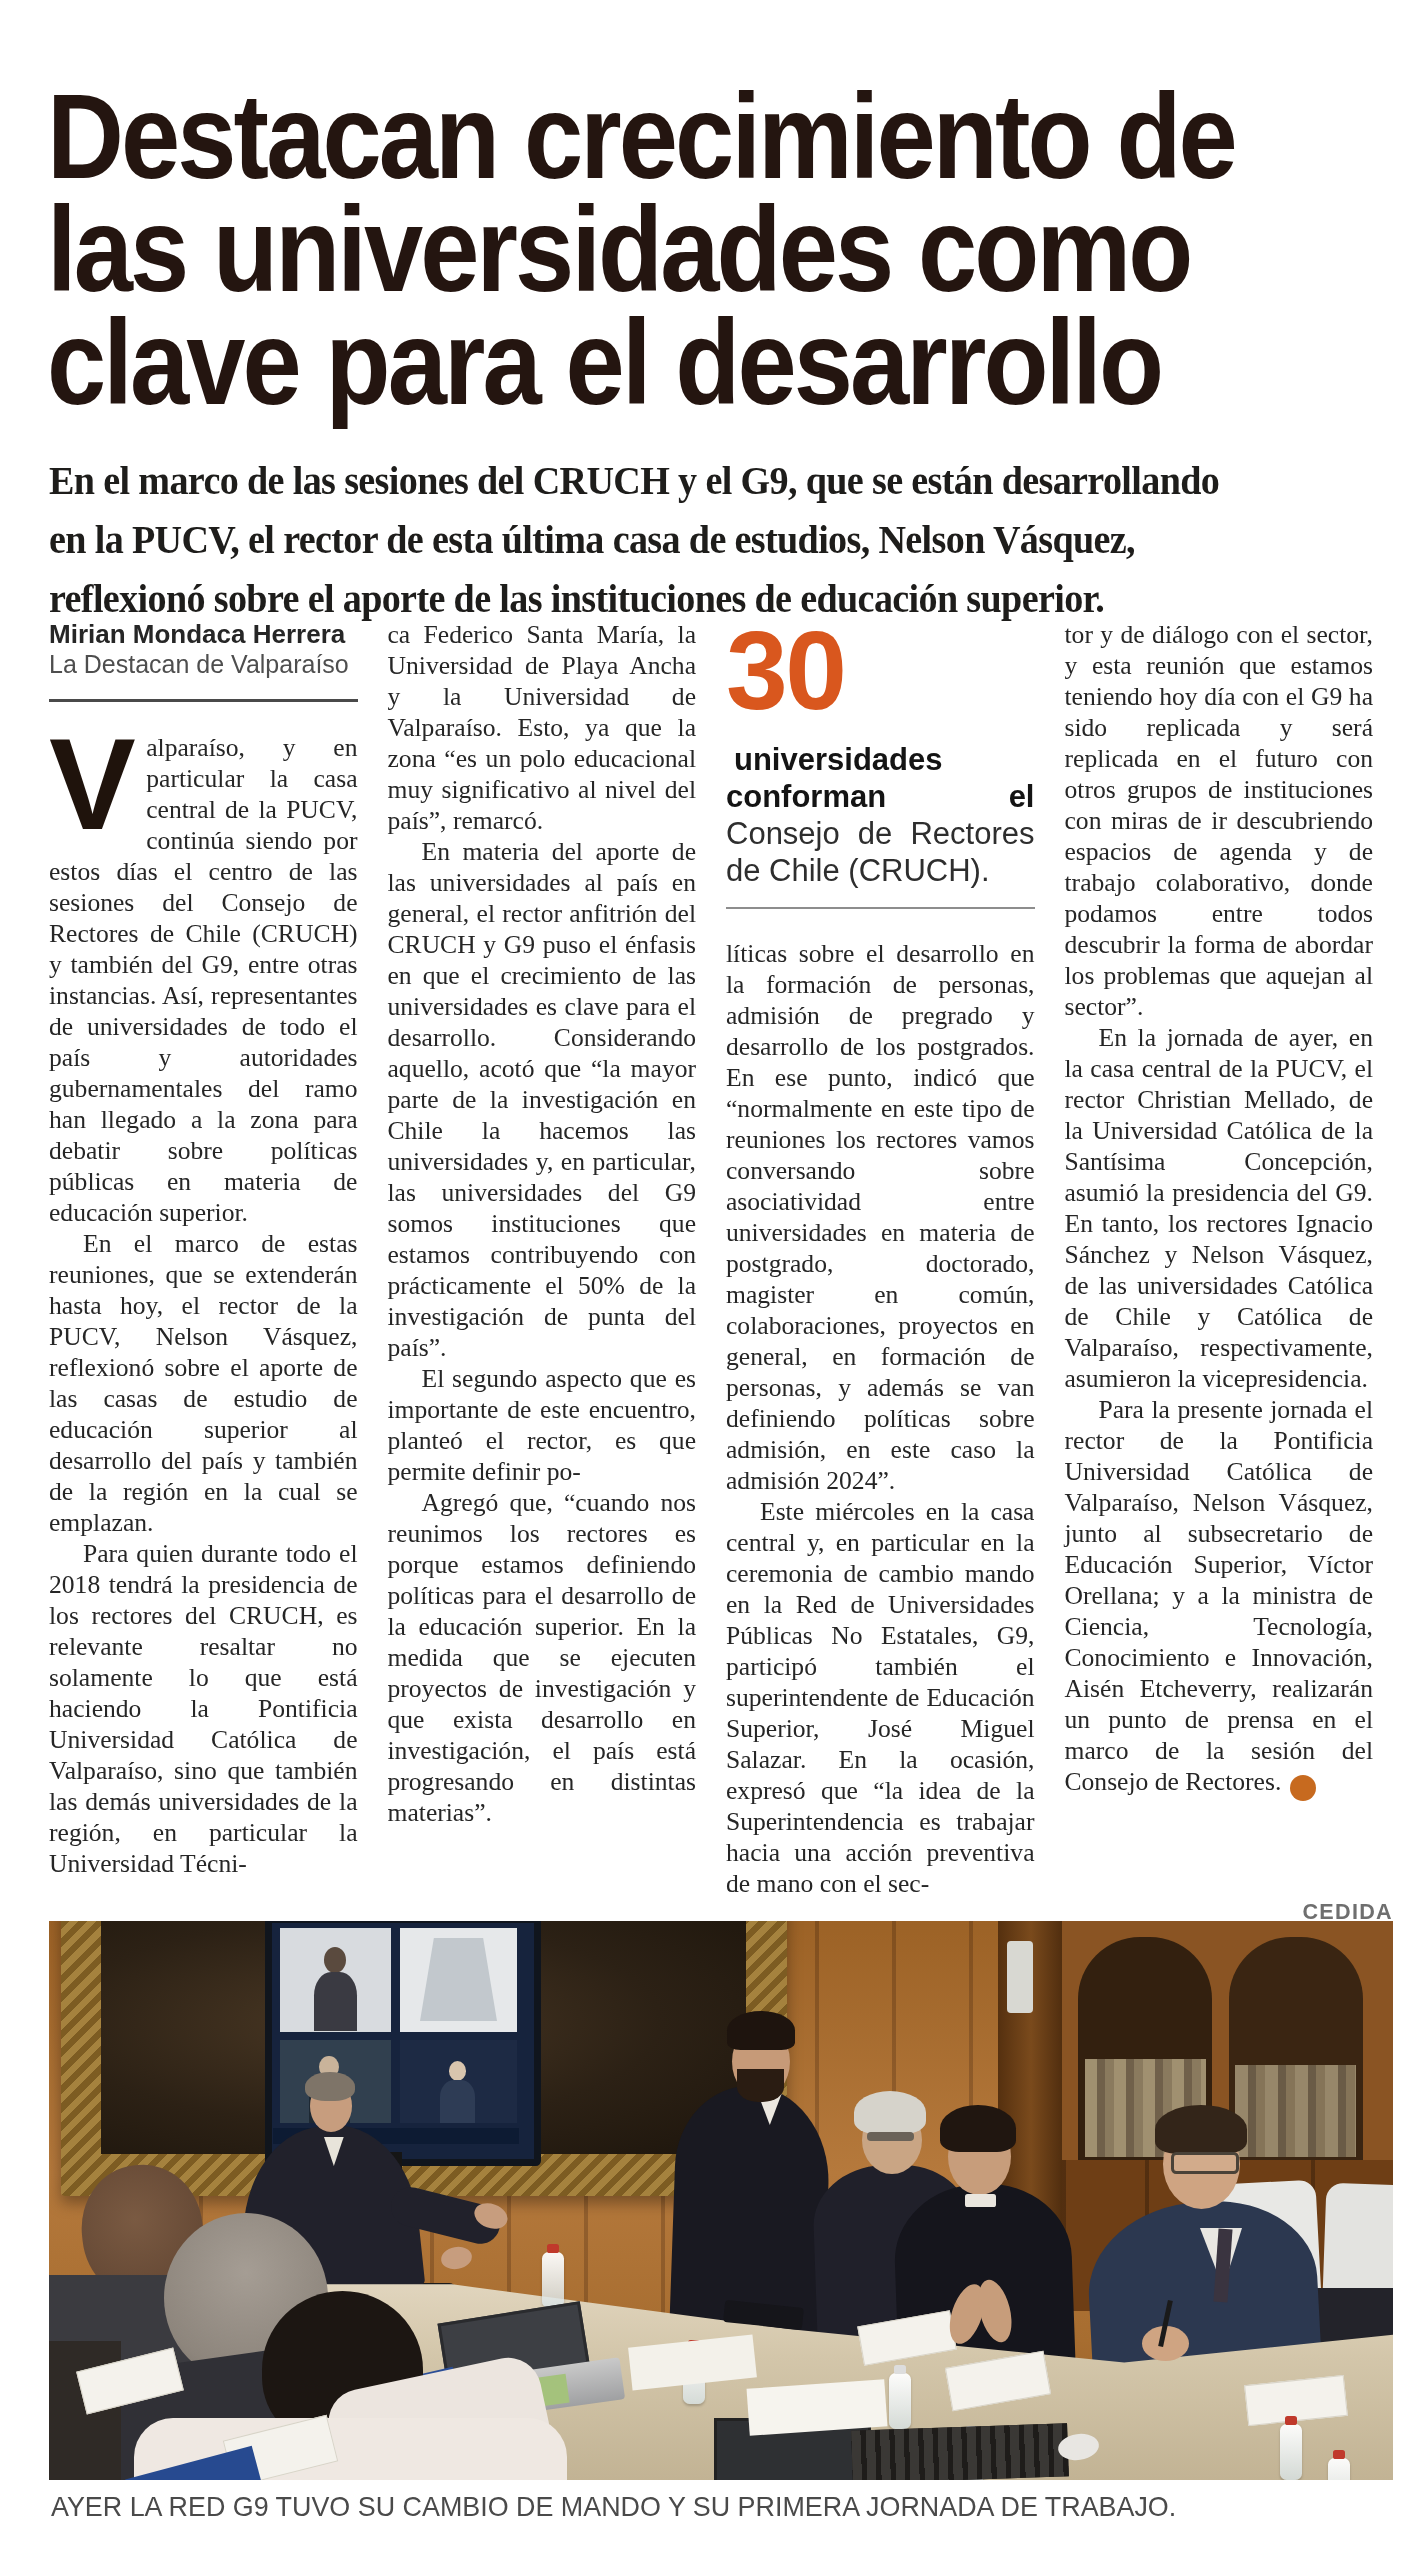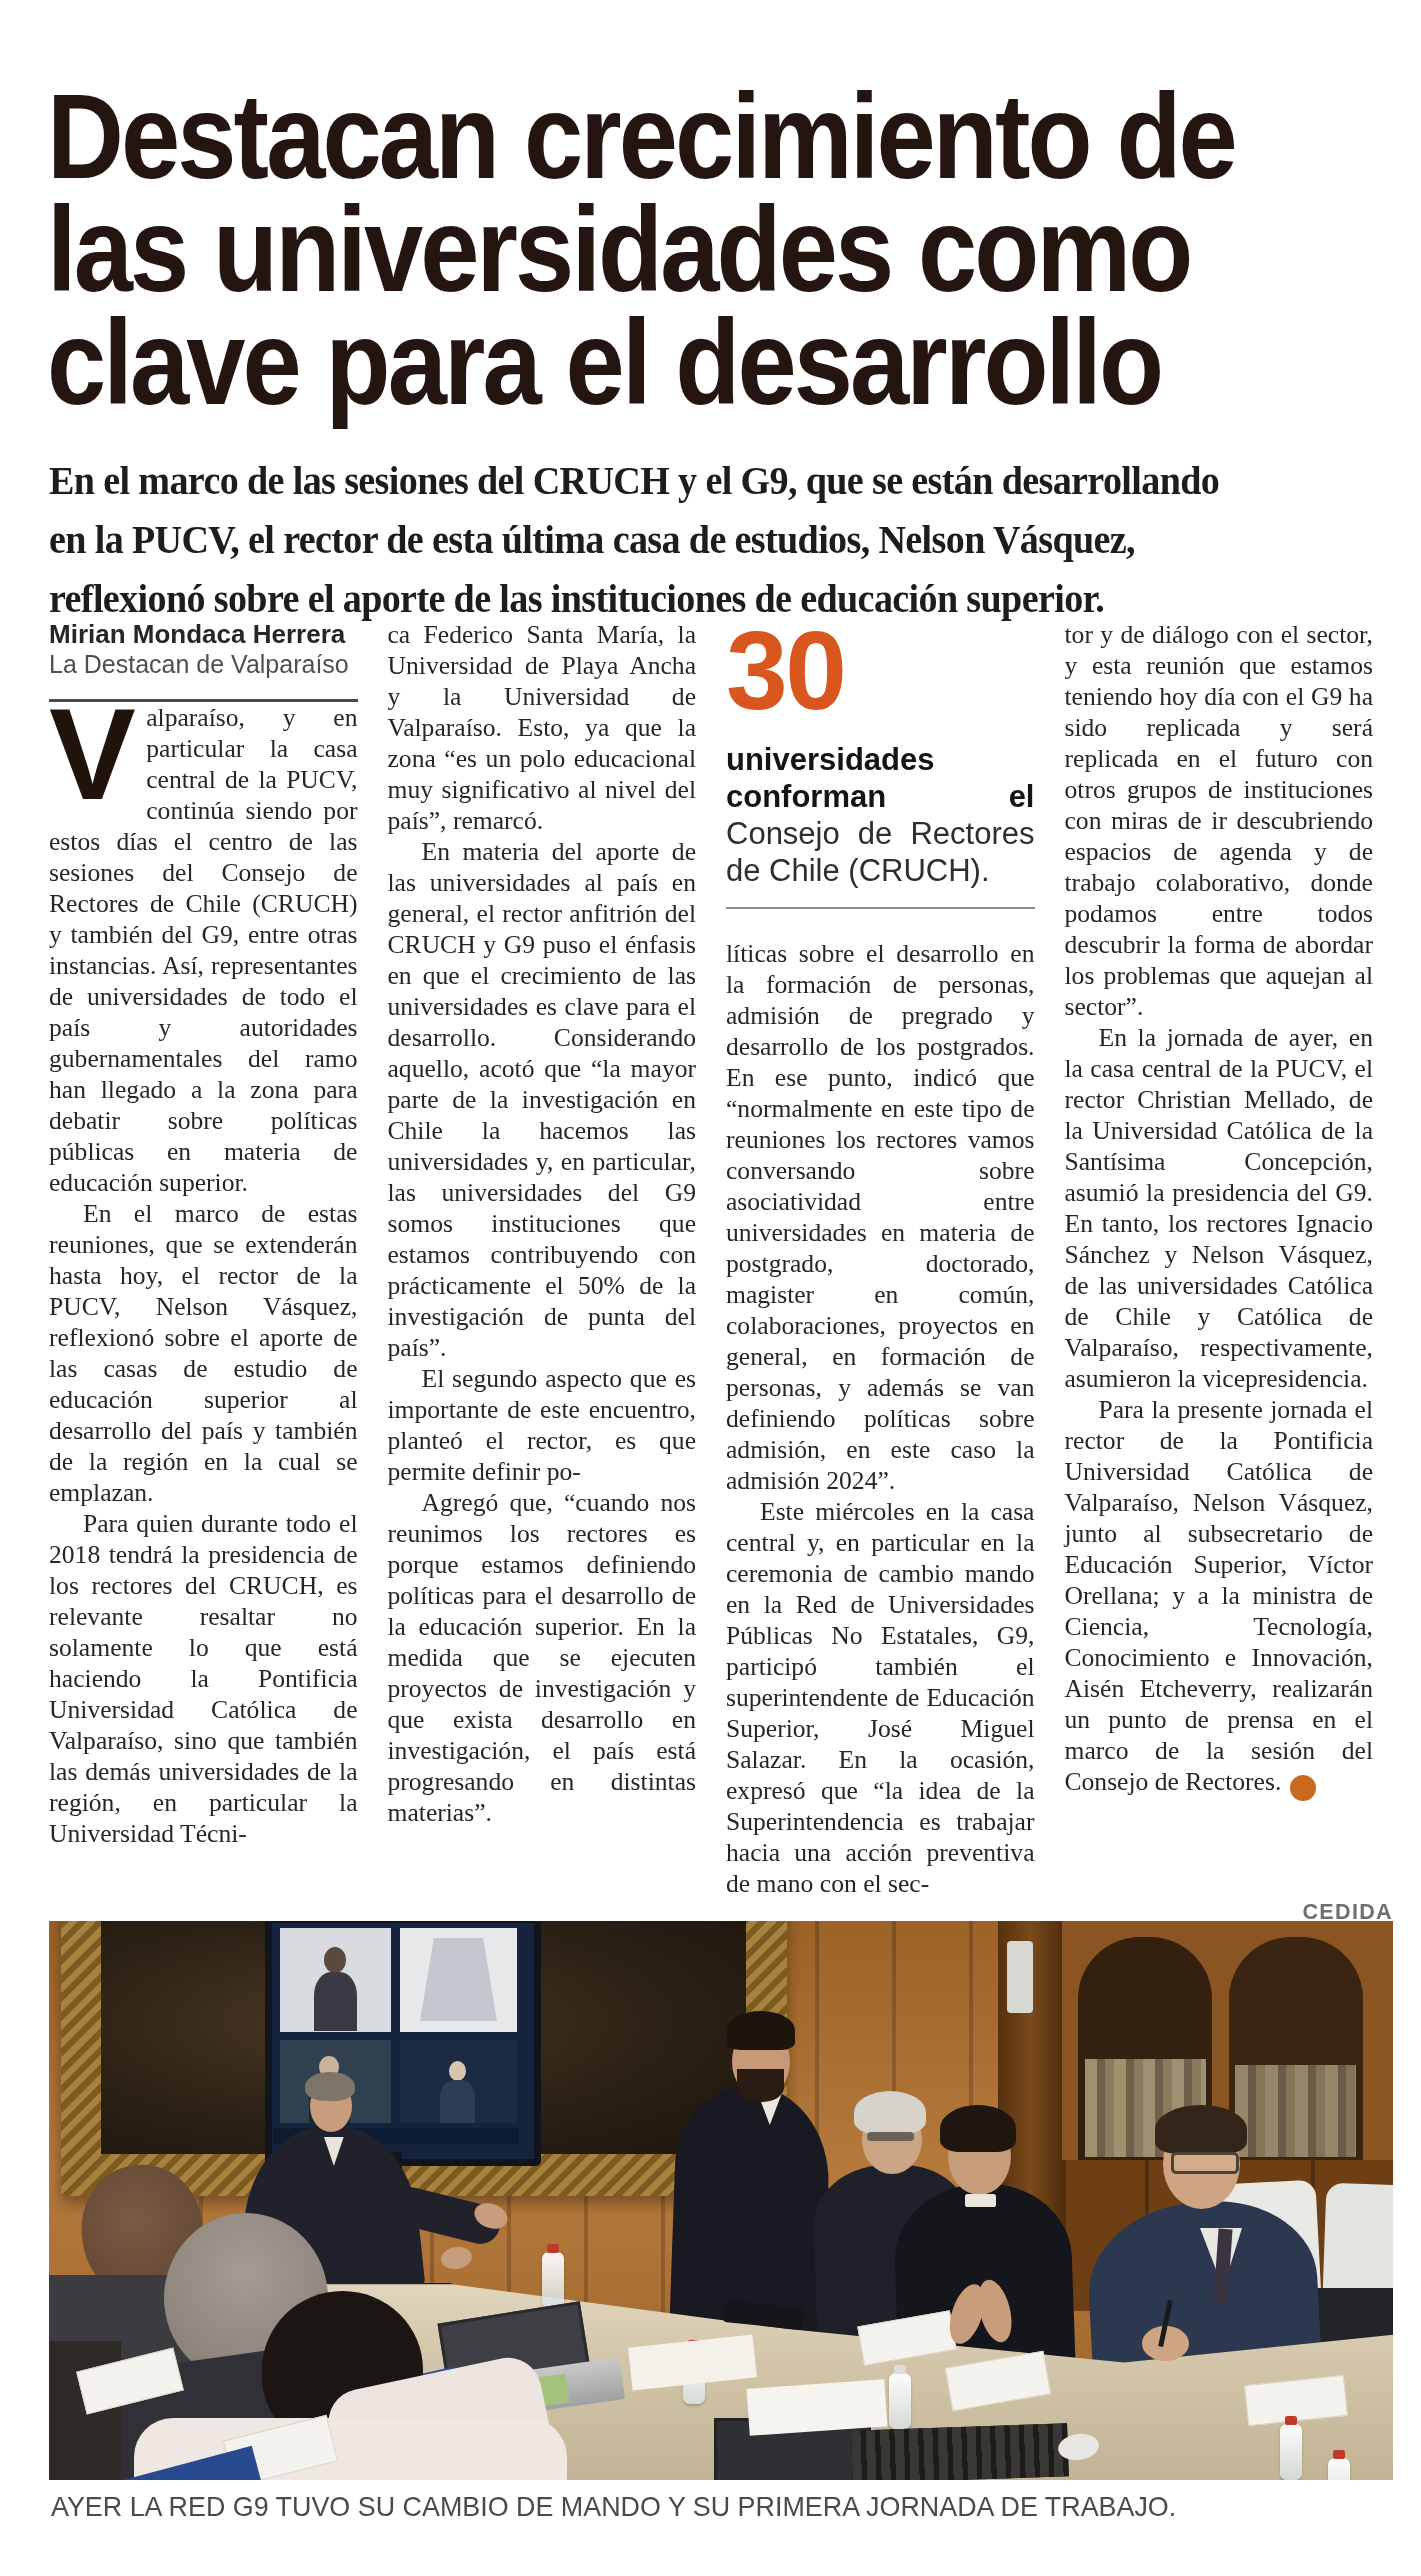--- a/index.html
+++ b/index.html
@@ -19,29 +19,29 @@
 
   
   .columns{position:absolute;left:49px;top:619px;width:1324px;height:1288px;overflow:hidden;
            display:grid;grid-template-columns:repeat(4,1fr);column-gap:30px;}
   .col{font-size:25.6px;line-height:31px;text-align:justify;hyphens:auto;-webkit-hyphens:auto;color:#262626;}
   .para{margin:0;}
   .para.indent{text-indent:34px;}
   .dropcap{float:left;font-family:"Liberation Sans",sans-serif;font-weight:bold;
            font-size:130px;line-height:97px;margin:3.9px 10.5px 0 0;color:#1f130c;}
 
-  .byline{font-family:"Liberation Sans",sans-serif;}
+  .byline{margin-bottom:30px;font-family:"Liberation Sans",sans-serif;}
   .byline-author{font-weight:bold;font-size:26px;line-height:30px;color:#262626;}
   .byline-outlet{font-size:25px;line-height:30px;color:#4e4e4e;}
   .byline-rule{border-top:3.3px solid #4a4a4a;margin-top:19.7px;}
 
   .callout{font-family:"Liberation Sans",sans-serif;}
   .callout-number{font-weight:bold;font-size:111px;line-height:105px;letter-spacing:-2.6px;color:#d9571e;}
   .callout-label{margin-top:17px;font-size:31px;line-height:37px;color:#2e2e2e;}
-  .callout-label .b{font-weight:bold;color:#141414;}
+  .callout-label .b{font-weight:bold;color:#141414;margin-left:8px;}
   .callout-rule{border-top:2.6px solid #8d8d8d;margin:18.4px 0 29px 0;}
 
   .endmark{display:inline-block;width:26px;height:26px;margin-left:9.2px;border-radius:50%;
            background:#c76a1f;color:#fff;font-size:18.4px;line-height:26px;text-align:center;
            font-family:"DejaVu Sans",sans-serif;vertical-align:-3.9px;}
 
   .credit{position:absolute;left:49px;top:1883px;width:1344px;text-align:right;
           font-family:"Liberation Sans",sans-serif;font-weight:bold;font-size:21.6px;
           letter-spacing:1.3px;color:#6f6f6f;margin-top:16px;}
 

